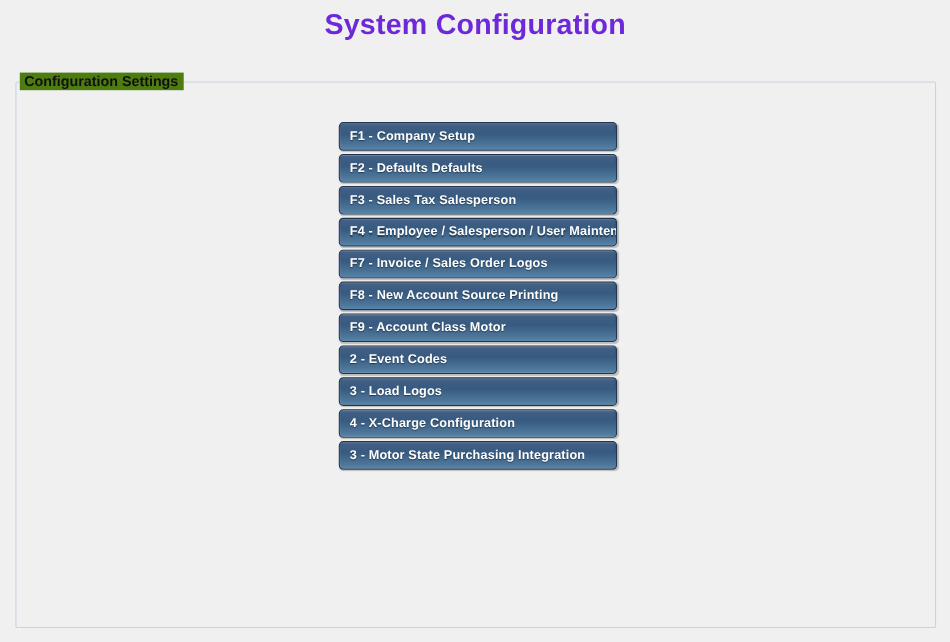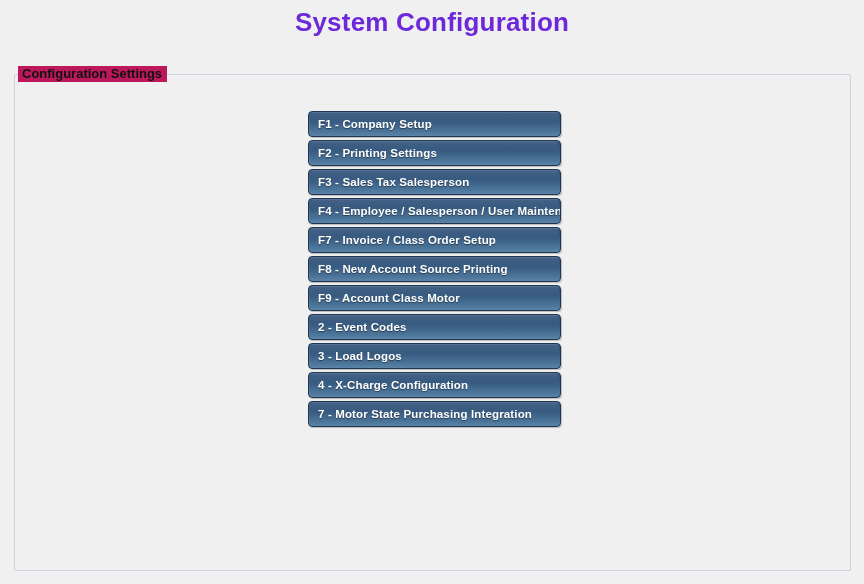--- a/index.html
+++ b/index.html
@@ -41,21 +41,21 @@
     height: 497px;
     border: 1px solid #c9d4df;
     border-radius: 2px;
     background: transparent;
   }
   #config-groupbox-label {
     position: absolute;
     left: 18px;
     top: 66px;
     padding: 0 5px 0 4px;
-    background: #be185d;
+    background: #4d7c0f;
     font-size: 13px;
     font-weight: bold;
     color: #101010;
     line-height: 16px;
     white-space: nowrap;
   }
 
   
   #button-stack {
     position: absolute;
@@ -123,42 +123,42 @@
 <div id="page-title">System Configuration</div>
 
 <div id="config-groupbox"></div>
 <div id="config-groupbox-label">Configuration Settings</div>
 
 <div id="button-stack">
     <button class="nav-button" type="button">
       <span class="nav-button-label">F1 - Company Setup</span>
     </button>
     <button class="nav-button" type="button">
-      <span class="nav-button-label">F2 - Printing Settings</span>
+      <span class="nav-button-label">F2 - Defaults Defaults</span>
     </button>
     <button class="nav-button" type="button">
       <span class="nav-button-label">F3 - Sales Tax Salesperson</span>
     </button>
     <button class="nav-button" type="button">
       <span class="nav-button-label">F4 -  Employee / Salesperson  / User Maintena</span>
     </button>
     <button class="nav-button" type="button">
-      <span class="nav-button-label">F7 - Invoice / Class Order Setup</span>
+      <span class="nav-button-label">F7 - Invoice / Sales Order Logos</span>
     </button>
     <button class="nav-button" type="button">
       <span class="nav-button-label">F8 - New Account Source Printing</span>
     </button>
     <button class="nav-button" type="button">
       <span class="nav-button-label">F9 - Account Class Motor</span>
     </button>
     <button class="nav-button" type="button">
       <span class="nav-button-label">2 - Event Codes</span>
     </button>
     <button class="nav-button" type="button">
       <span class="nav-button-label">3 - Load Logos</span>
     </button>
     <button class="nav-button" type="button">
       <span class="nav-button-label">4 - X-Charge Configuration</span>
     </button>
     <button class="nav-button" type="button">
-      <span class="nav-button-label">7 - Motor State Purchasing Integration</span>
+      <span class="nav-button-label">3 - Motor State Purchasing Integration</span>
     </button>
   </div>
 
 </body></html>

